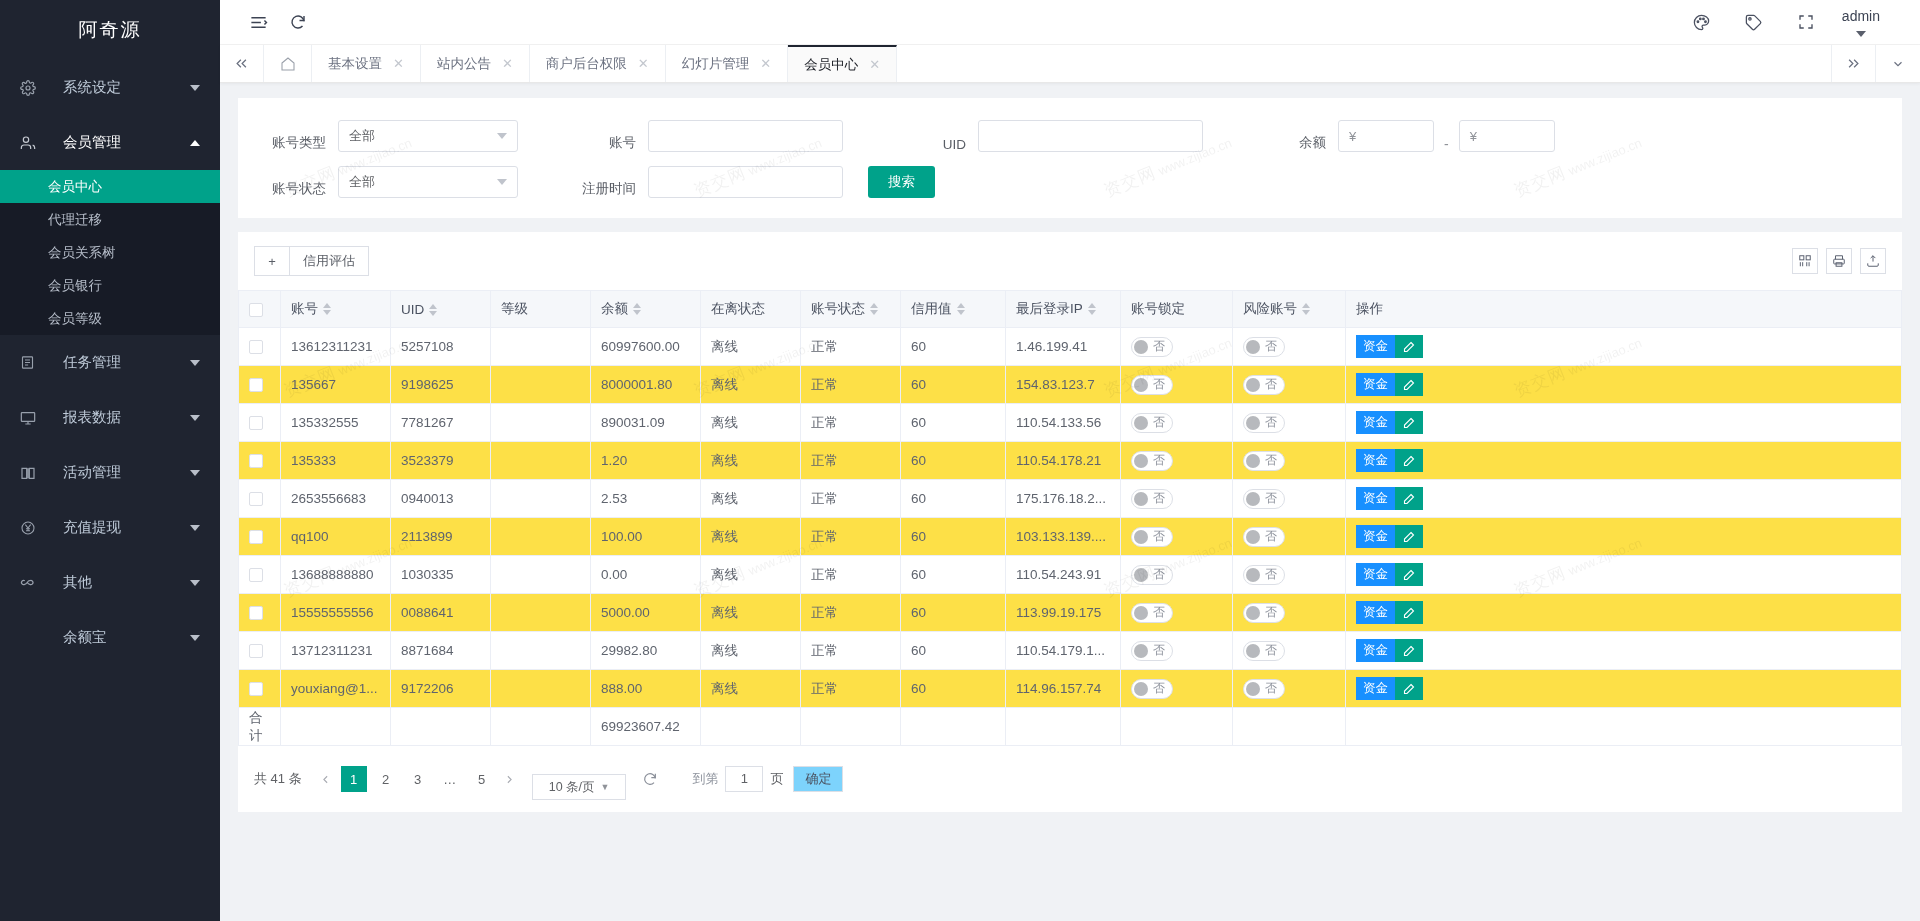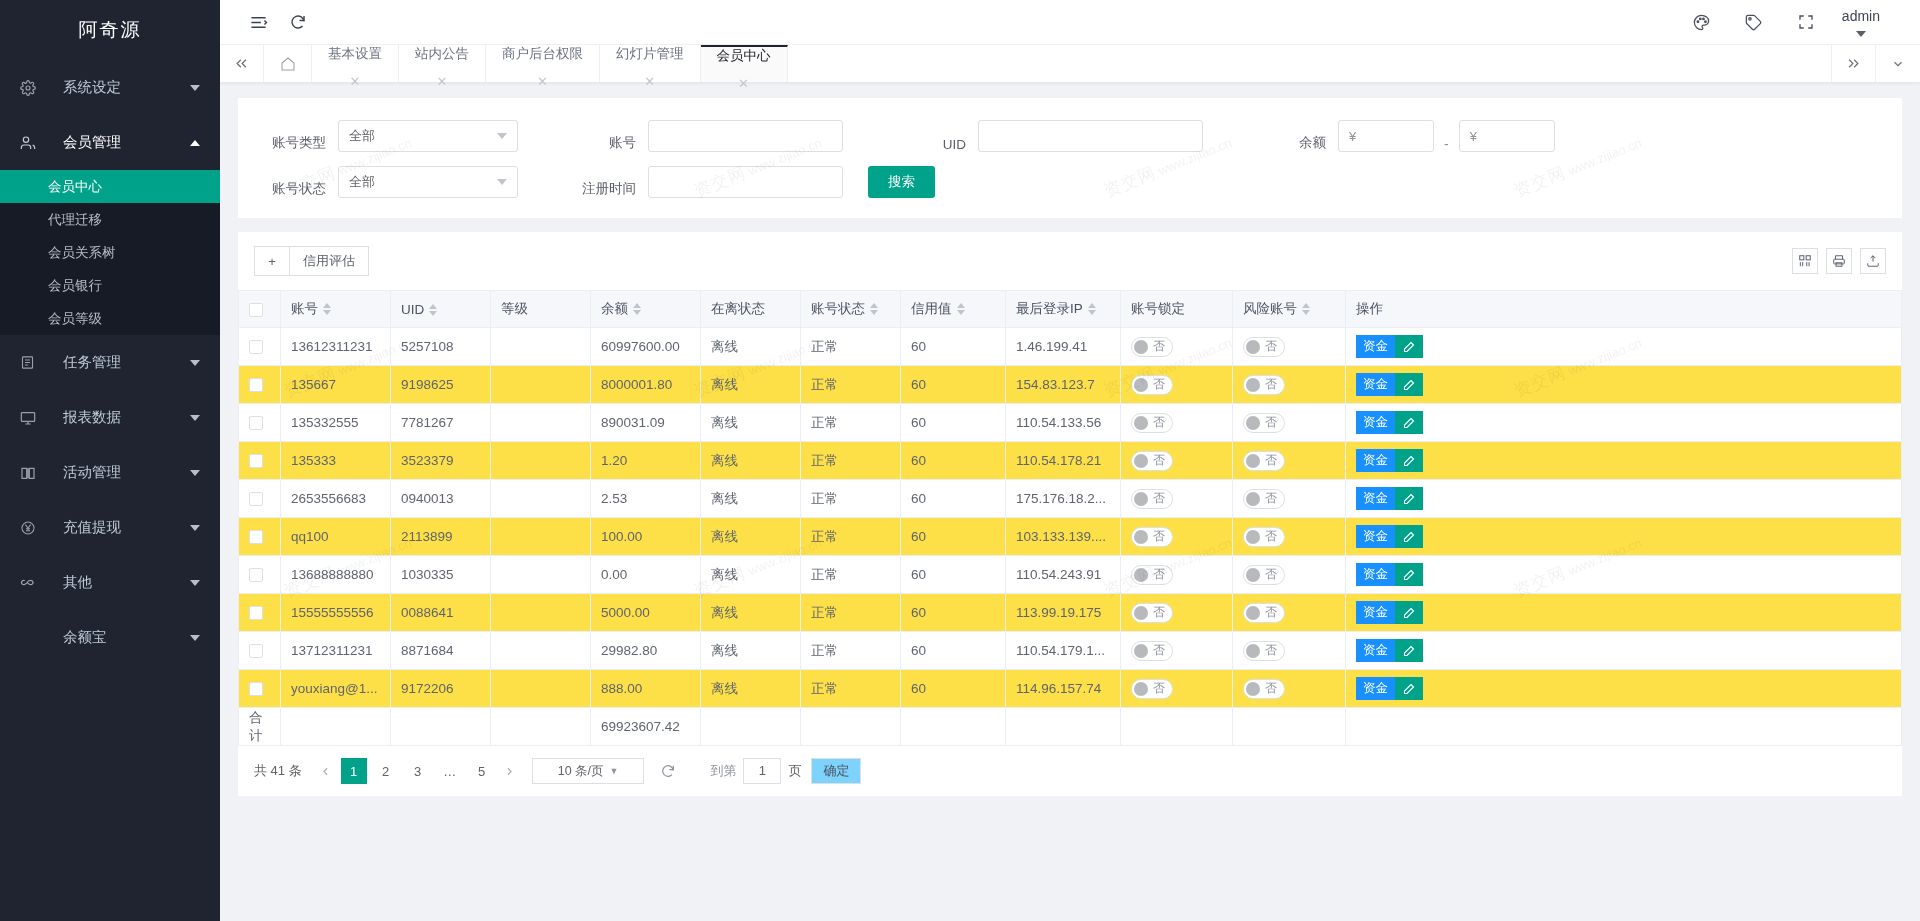--- a/index.html
+++ b/index.html
@@ -46,21 +46,21 @@
   .topbar .spacer { flex:1 1 auto; }
   .topbar .right-icon { width:52px; height:45px; display:flex; align-items:center; justify-content:center; cursor:pointer; color:#4a5060; }
   .userbox { display:flex; align-items:center; gap:7px; padding:0 22px 0 10px; cursor:pointer; color:#3c4353; font-size:14px;flex-direction:column; }
 
   
   .tabsbar { height:38px; flex:0 0 38px; background:#fff; display:flex; align-items:stretch; border-bottom:1px solid #e8e8e8; box-shadow:0 1px 3px rgba(0,0,0,.05); }
   .tab-nav { width:44px; display:flex; align-items:center; justify-content:center; cursor:pointer; color:#6b7180; border-right:1px solid #eceff3; font-size:15px; }
   .tab-home { width:48px; display:flex; align-items:center; justify-content:center; cursor:pointer; color:#8a9099; border-right:1px solid #eceff3; }
   .tab {
     display:flex; align-items:center; gap:11px; padding:0 16px; cursor:pointer;
-    border-right:1px solid #eceff3; color:#6b7180; font-size:13.5px; position:relative;flex-direction:column;
+    border-right:1px solid #eceff3; color:#6b7180; font-size:13.5px; position:relative;
   }
   .tab .x { color:#c3c7ce; font-size:13px; }
   .tab.active { color:#20232a; background:#fafafa; border-top:2px solid #1f2430; }
   .tabsbar .spacer { flex:1 1 auto; border-right:1px solid #eceff3;}
   .tab-more { width:44px; display:flex; align-items:center; justify-content:center; cursor:pointer; color:#6b7180; font-size:15px; border-right:1px solid #eceff3;}
   .tab-drop { width:44px; display:flex; align-items:center; justify-content:center; cursor:pointer; color:#6b7180; font-size:12px; }
 
   
   .content { flex:1 1 auto; overflow:hidden; padding:15px 18px 0 18px; position:relative; }
 
@@ -116,21 +116,21 @@
   .act-wrap { display:inline-flex; }
   .act-blue { background:#1890ff; color:#fff; font-size:12.5px; padding:3px 7px; cursor:pointer; }
   .act-green { background:#00a28a; color:#fff; font-size:12.5px; padding:3px 8px; cursor:pointer; display:flex; align-items:center;}
 
   
   .pager { display:flex; align-items:center; gap:0px; padding:12px 16px; background:#fff; font-size:13px; color:#606266; }
   .pager .total { margin-right:12px; }
   .pg-arrow { width:24px; height:26px; display:flex; align-items:center; justify-content:center; color:#a8abb2; cursor:pointer; }
   .pg-num { min-width:26px; height:26px; display:flex; align-items:center; justify-content:center; cursor:pointer; color:#606266; margin:0 3px; font-size:13px;}
   .pg-num.active { background:#00a28a; color:#fff; }
-  .pg-sel { height:26px; border:1px solid #dcdfe6; display:flex; align-items:center; gap:6px; padding:0 25px; margin-left:10px; cursor:pointer; font-size:12.5px;}
+  .pg-sel { height:26px; border:1px solid #dcdfe6; display:flex; align-items:center; gap:6px; padding:0 16px; margin-left:10px; cursor:pointer; font-size:12.5px;margin-top:16px;}
   .pg-refresh { margin-left:16px; color:#8a8f99; cursor:pointer; display:flex; align-items:center;}
   .pg-jump { margin-left:34px; color:#8f949e; }
   .pg-input { width:38px; height:26px; border:1px solid #dcdfe6; margin:0 7px; text-align:center; line-height:24px; font-size:13px; color:#606266; background:#fff;}
   .pg-ok { height:26px; border:1px solid #dcdfe6; padding:0 11px; display:flex; align-items:center; margin-left:10px; cursor:pointer; background:#7dd3fc; color:#4b5261; font-size:13px;}
 
   
   .wm { position:absolute; pointer-events:none; user-select:none; color:rgba(0,0,0,0.055); font-size:13px; transform:rotate(-22deg); white-space:nowrap; }
   .wm b { font-size:17px; font-weight:normal; letter-spacing:1px; }
   .wmlayer { position:absolute; inset:0; overflow:hidden; pointer-events:none; z-index:5; }
 </style>

